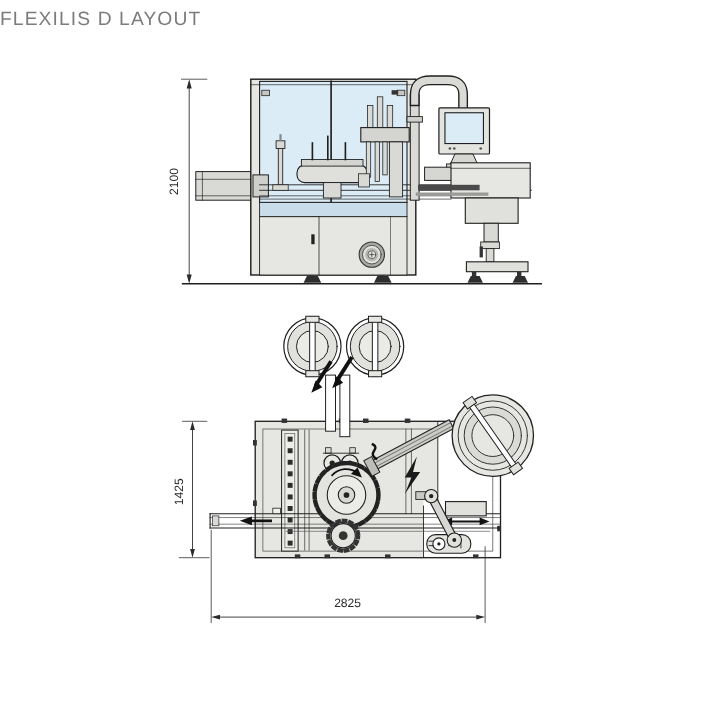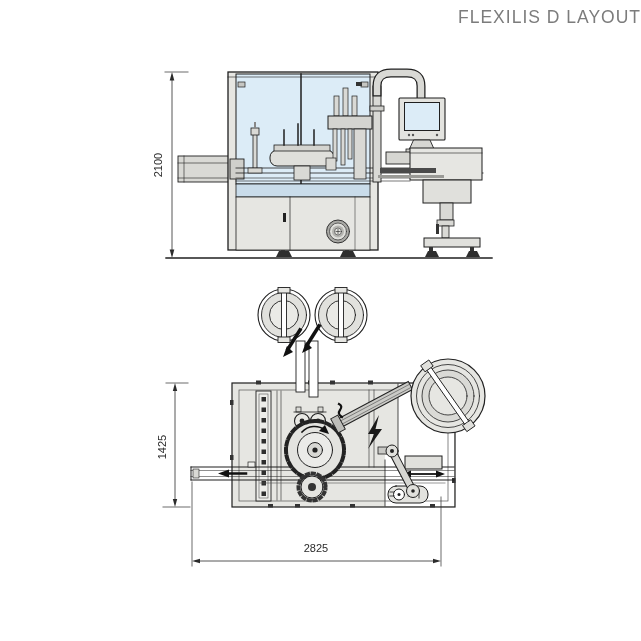--- a/index.html
+++ b/index.html
@@ -2,21 +2,21 @@
 <html style="--line: #1f1f1f; --machine-gray: #e6e6e2; --panel-gray: #d9d9d5; --window-blue: #dcecf7; --band-blue: #c9dcea; --title-gray: #7c7c7c; --dim-text: #2b2b2b;"><head>
 <meta charset="utf-8">
 <style>
   :root{
     --line:#1f1f1f; --machine-gray:#e6e6e2; --panel-gray:#d9d9d5;
     --window-blue:#dcecf7; --band-blue:#c9dcea; --title-gray:#7c7c7c; --dim-text:#2b2b2b;
   }
   html,body{margin:0;padding:0;background:#ffffff;}
   .stage{position:relative;width:641px;height:641px;margin:0 auto;background:#fff;overflow:hidden;
          font-family:"Liberation Sans",sans-serif;}
-  .title{position:absolute;top:7px;left:0;width:100%;text-align:right;
+  .title{position:absolute;top:7px;left:0;width:100%;text-align:left;
          font-size:17.5px;letter-spacing:1px;color:var(--title-gray);font-weight:400;}
   svg{position:absolute;top:0;left:0;}
   .dim{font-family:"Liberation Sans",sans-serif;font-size:11px;fill:var(--dim-text);}
 </style>
 </head>
 <body>
 
 <div class="stage">
 
   <div class="title">FLEXILIS D LAYOUT</div>

